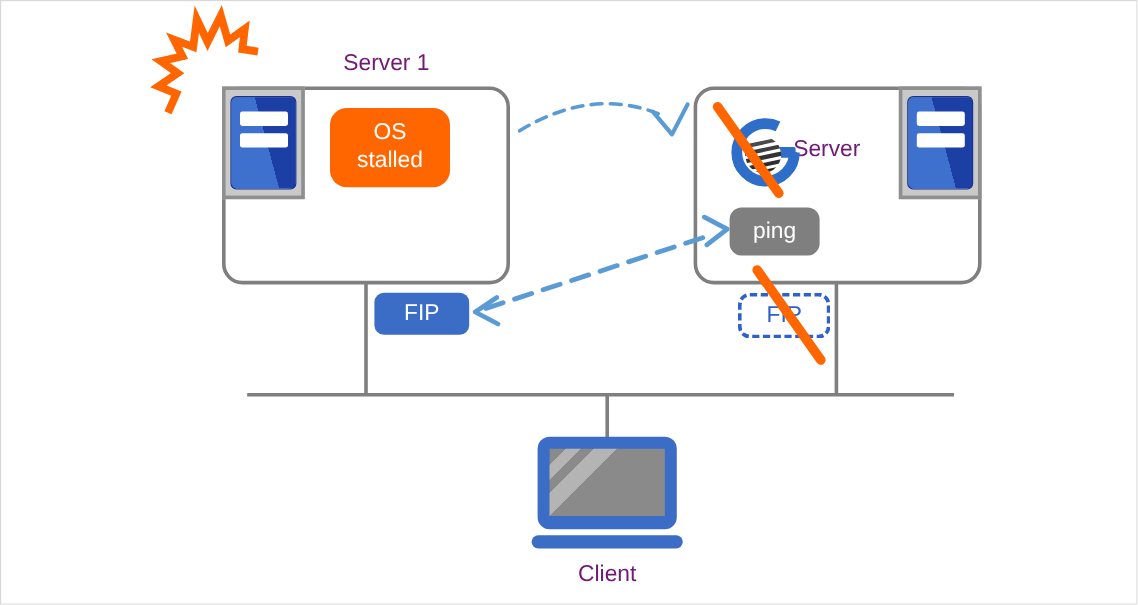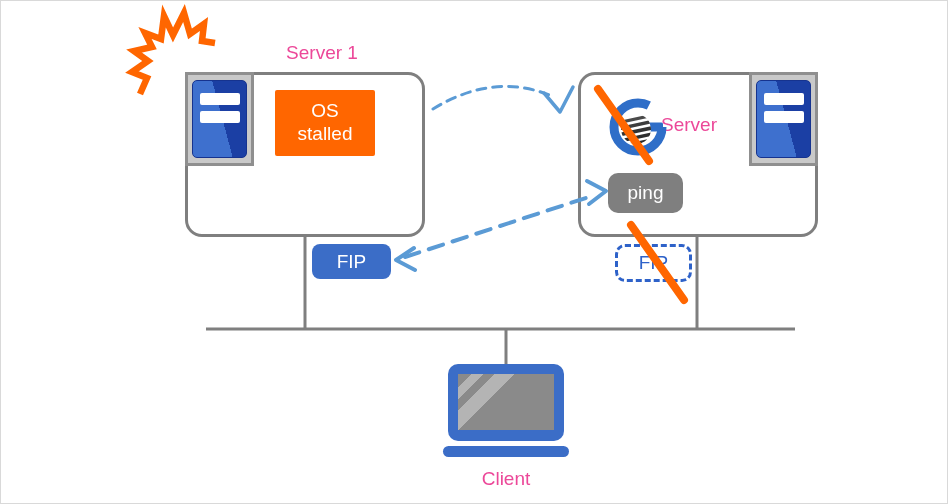--- a/index.html
+++ b/index.html
@@ -8,21 +8,21 @@
     position:relative;width:948px;height:504px;
     border:1px solid #d9d9d9;background:#ffffff;overflow:hidden;
     font-family:"Liberation Sans", sans-serif;color:#1a1a1a;
   }
   .layer{position:absolute;inset:0;}
   svg.layer{pointer-events:none;}
   .under{z-index:1;}
   .mid{z-index:10;}
   .over{z-index:50;}
 
-  .label{position:absolute;font-size:19px;line-height:1.1;text-align:center;color:#ec4899;}
+  .label{position:absolute;font-size:19px;line-height:1.1;text-align:center;color:#701a75;}
 
   .server-box{
     position:absolute;width:240px;height:165px;
     border:3px solid var(--gray_line);border-radius:17px;background:#fff;
   }
   .icon-frame{
     position:absolute;width:69px;height:94px;
     background:#c9c9c9;border:3px solid #8f8f8f;z-index:12;
   }
   .tower{
@@ -31,21 +31,21 @@
     border:1px solid #16338f;
   }
   .tower .bar{position:absolute;left:7px;width:40px;height:12px;background:#fff;border-radius:2px;}
   .tower .bar.b1{top:12px;}
   .tower .bar.b2{top:30px;}
 
   .badge{
     position:absolute;display:flex;align-items:center;justify-content:center;
     font-size:19px;color:#fff;text-align:center;z-index:20;
   }
-  .os-stalled{left:274px;top:89px;width:100px;height:66px;background:var(--orange);border-radius:2px;}
+  .os-stalled{left:274px;top:89px;width:100px;height:66px;background:var(--orange);border-radius:14px;}
   .os-stalled span{display:block;width:70px;margin:0 auto;line-height:1.2;}
   .ping{left:607px;top:172px;width:75px;height:40px;background:var(--ping_gray);border-radius:10px;}
   .fip-active{left:311px;top:243px;width:79px;height:35px;background:var(--blue);border-radius:8px;}
   .fip-inactive{
     left:614px;top:243px;width:77px;height:38px;background:#fff;
     border:3px dashed var(--dashed_blue);border-radius:10px;color:var(--dashed_blue);
   }
 
   .group-logo{position:absolute;left:605px;top:94px;width:64px;height:64px;z-index:15;}
 

